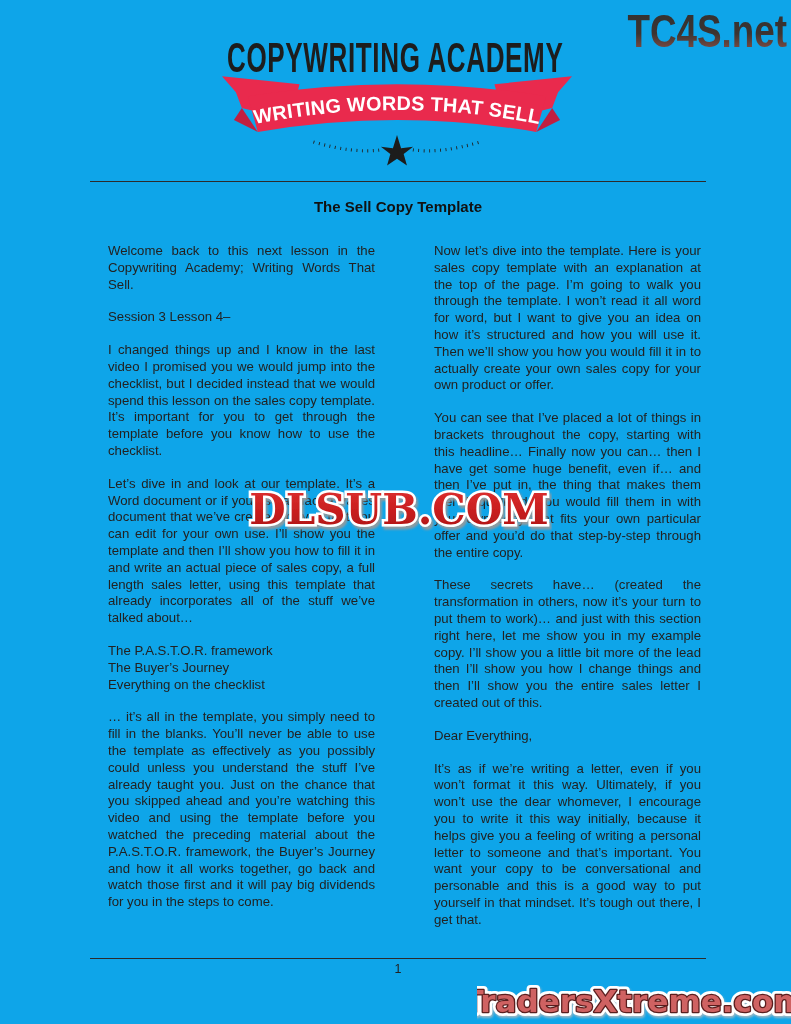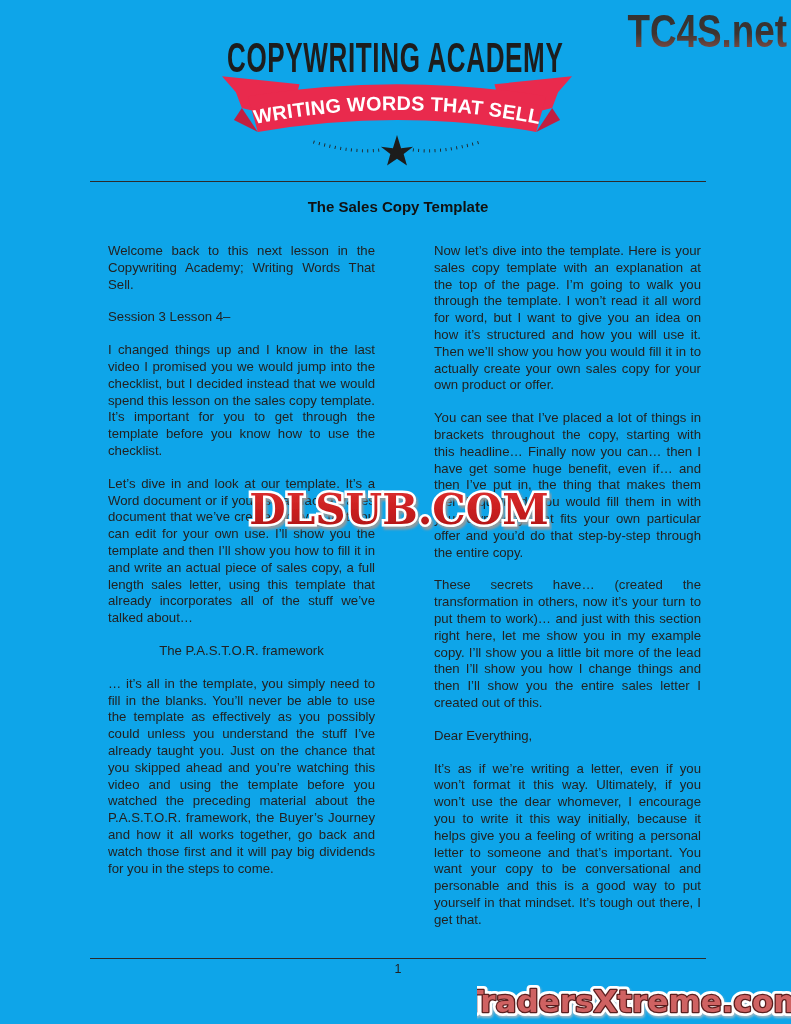--- a/index.html
+++ b/index.html
@@ -47,21 +47,21 @@
     display: flex; gap: 43px;
   }
   .col {
     width: 283px;
     font-size: 13.2px; line-height: 16.8px;
     text-align: justify; text-justify: inter-word;
     color: #222;
   }
   .col .para { margin: 0 0 16px 16px; }
   .col .para.bold { font-weight: 400; }
-  .col .para div { text-align: center; }
+  .col .para div { text-align: left; }
 
   
   .page-num {
     position: absolute; top: 962px; left: 90px; width: 616px;
     text-align: center; font-size: 12.5px; color: #222;
   }
 
   
   .dlsub-svg { position: absolute; top: 481px; left: 246px; width: 306px; height: 58px; }
   .tx-svg { position: absolute; top: 979px; left: 477px; width: 314px; height: 45px; }
@@ -107,30 +107,32 @@
       <textPath href="#ribbonCurve" startOffset="50%" text-anchor="middle">WRITING WORDS THAT SELL</textPath>
     </text>
 
     <path d="M 96,68 Q 136,80 164,76" fill="none" stroke="#222" stroke-width="3.2" stroke-dasharray="0.9 4.6"></path>
     <path d="M 196,76 Q 224,80 264,68" fill="none" stroke="#222" stroke-width="3.2" stroke-dasharray="0.9 4.6"></path>
 
     <polygon points="180,61 184.1,74.3 196.2,72.8 186.7,80.2 190,91.8 180,85 170,91.8 173.3,80.2 163.8,72.8 175.9,74.3" fill="#1c1c1c"></polygon>
   </svg>
 
   <div class="rule rule-top"></div>
-  <div class="doc-title">The Sales Copy Template</div>
+  <div class="doc-title">The Sell Copy Template</div>
 
   <div class="columns">
     <div class="col">
         <p class="para">Welcome back to this next lesson in the Copywriting Academy; Writing Words That Sell.</p>
         <p class="para bold">Session 3 Lesson 4–</p>
         <p class="para">I changed things up and I know in the last video I promised you we would jump into the checklist, but I decided instead that we would spend this lesson on the sales copy template. It’s important for you to get through the template before you know how to use the checklist.</p>
         <p class="para">Let’s dive in and look at our template. It’s a Word document or if you use a Mac, a Pages document that we’ve created for you that you can edit for your own use. I’ll show you the template and then I’ll show you how to fill it in and write an actual piece of sales copy, a full length sales letter, using this template that already incorporates all of the stuff we’ve talked about…</p>
         <div class="para">
           <div>The P.A.S.T.O.R. framework</div>
+          <div>The Buyer’s Journey</div>
+          <div>Everything on the checklist</div>
         </div>
         <p class="para">… it’s all in the template, you simply need to fill in the blanks. You’ll never be able to use the template as effectively as you possibly could unless you understand the stuff I’ve already taught you. Just on the chance that you skipped ahead and you’re watching this video and using the template before you watched the preceding material about the P.A.S.T.O.R. framework, the Buyer’s Journey and how it all works together, go back and watch those first and it will pay big dividends for you in the steps to come.</p>
       </div>
     <div class="col">
         <p class="para">Now let’s dive into the template. Here is your sales copy template with an explanation at the top of the page. I’m going to walk you through the template. I won’t read it all word for word, but I want to give you an idea on how it’s structured and how you will use it. Then we’ll show you how you would fill it in to actually create your own sales copy for your own product or offer.</p>
         <p class="para">You can see that I’ve placed a lot of things in brackets throughout the copy, starting with this headline… Finally now you can… then I have get some huge benefit, even if… and then I’ve put in, the thing that makes them feel disqualified. You would fill them in with your own copy that fits your own particular offer and you’d do that step-by-step through the entire copy.</p>
         <p class="para">These secrets have… (created the transformation in others, now it’s your turn to put them to work)… and just with this section right here, let me show you in my example copy. I’ll show you a little bit more of the lead then I’ll show you how I change things and then I’ll show you the entire sales letter I created out of this.</p>
         <p class="para">Dear Everything,</p>
         <p class="para">It’s as if we’re writing a letter, even if you won’t format it this way. Ultimately, if you won’t use the dear whomever, I encourage you to write it this way initially, because it helps give you a feeling of writing a personal letter to someone and that’s important. You want your copy to be conversational and personable and this is a good way to put yourself in that mindset. It’s tough out there, I get that.</p>
       </div>

